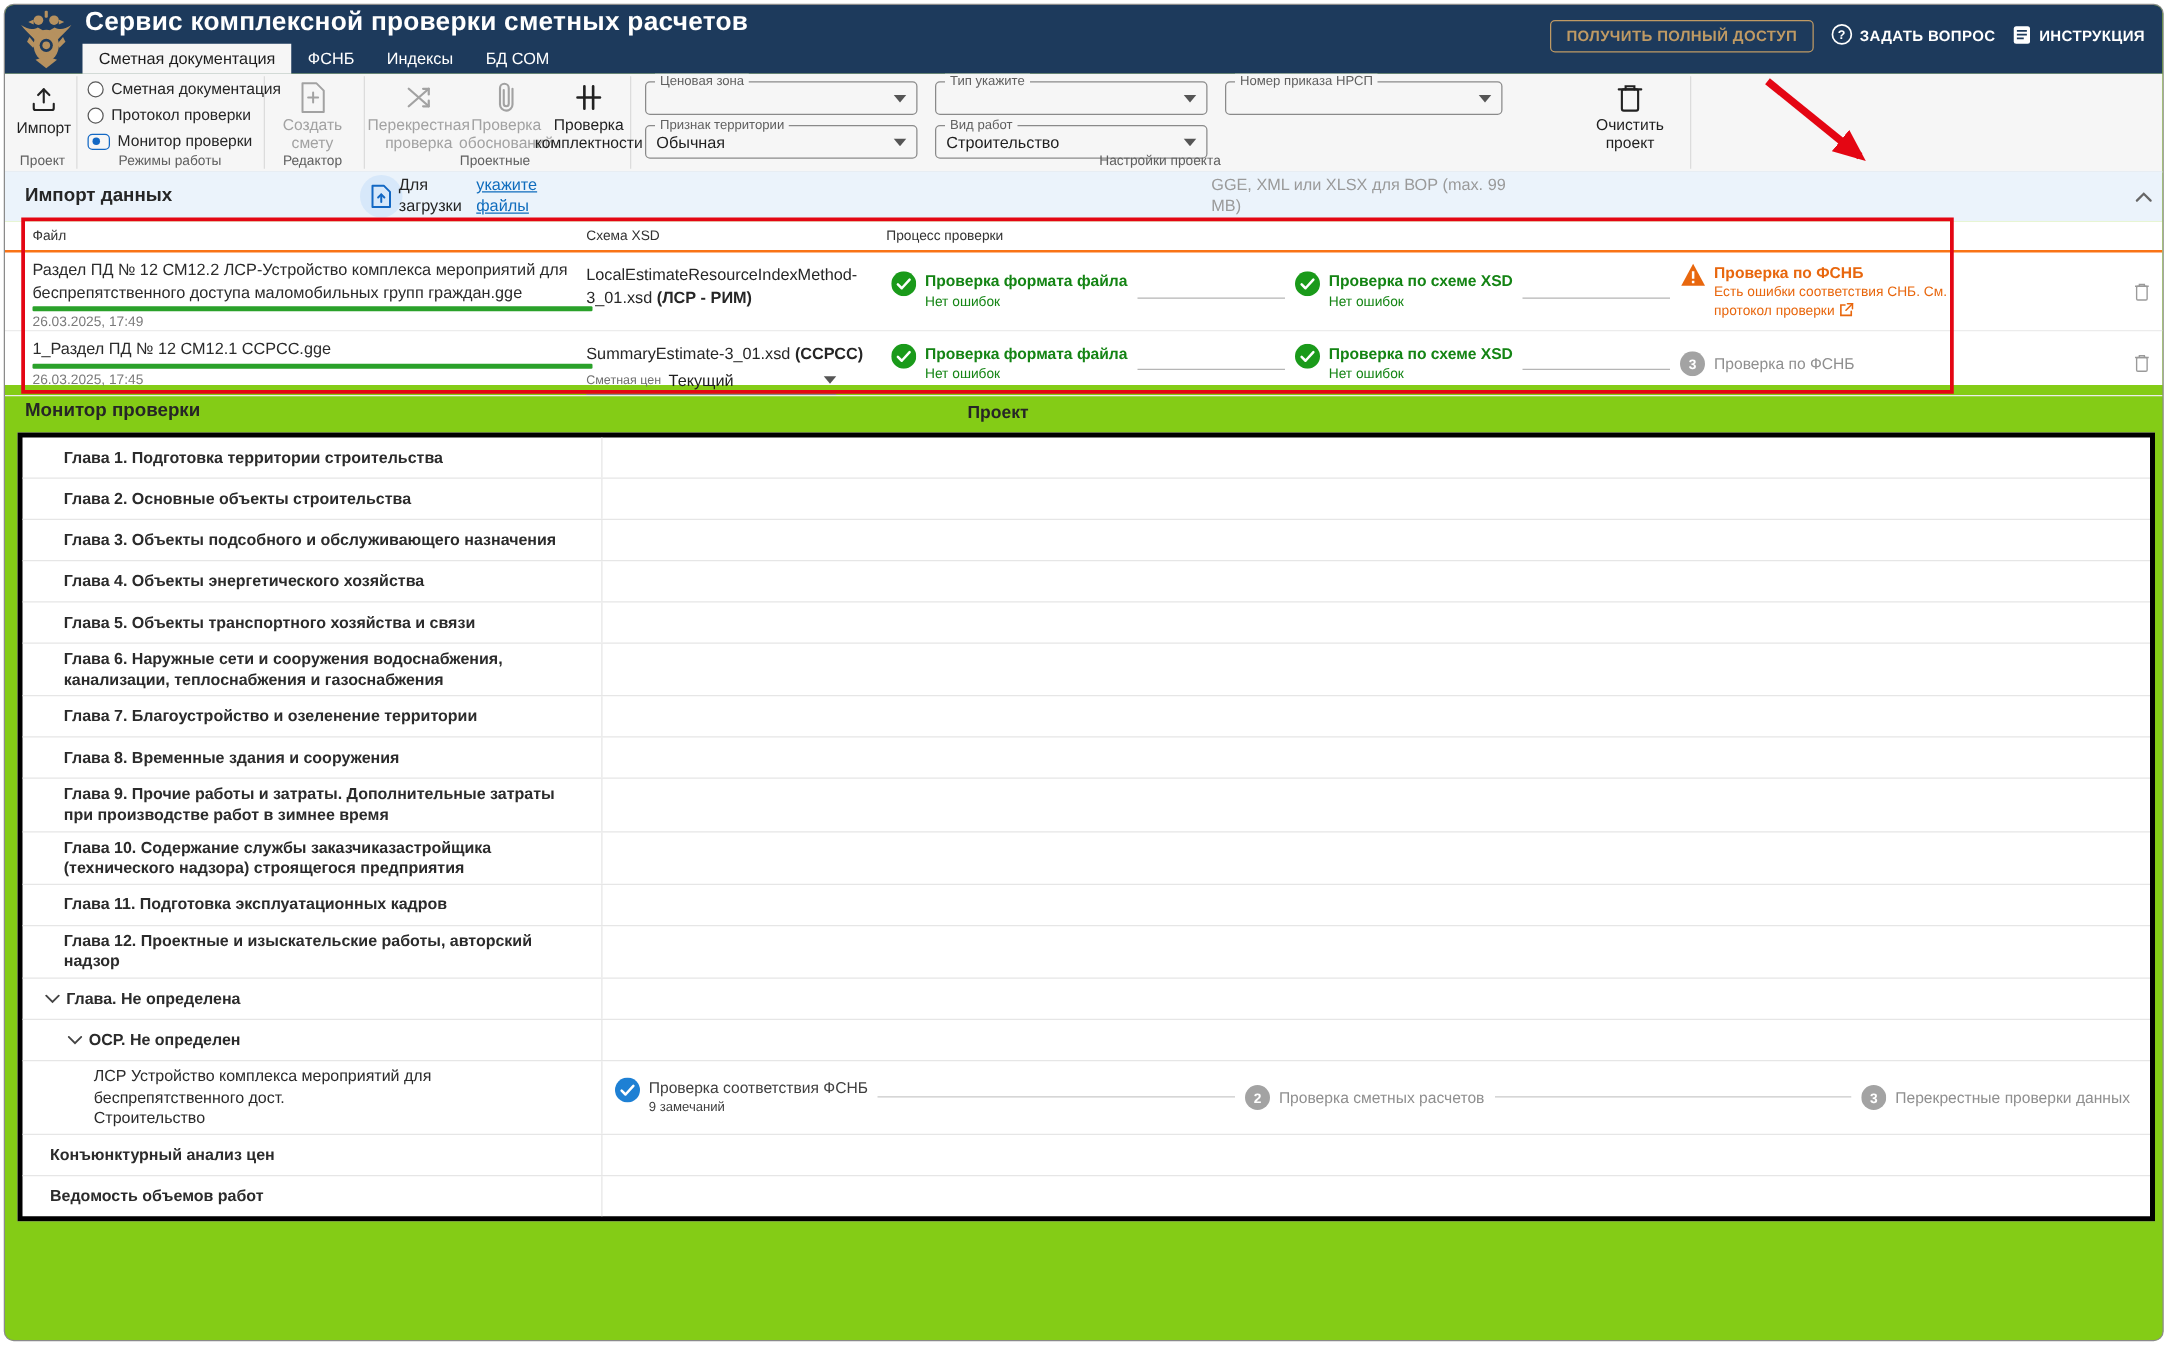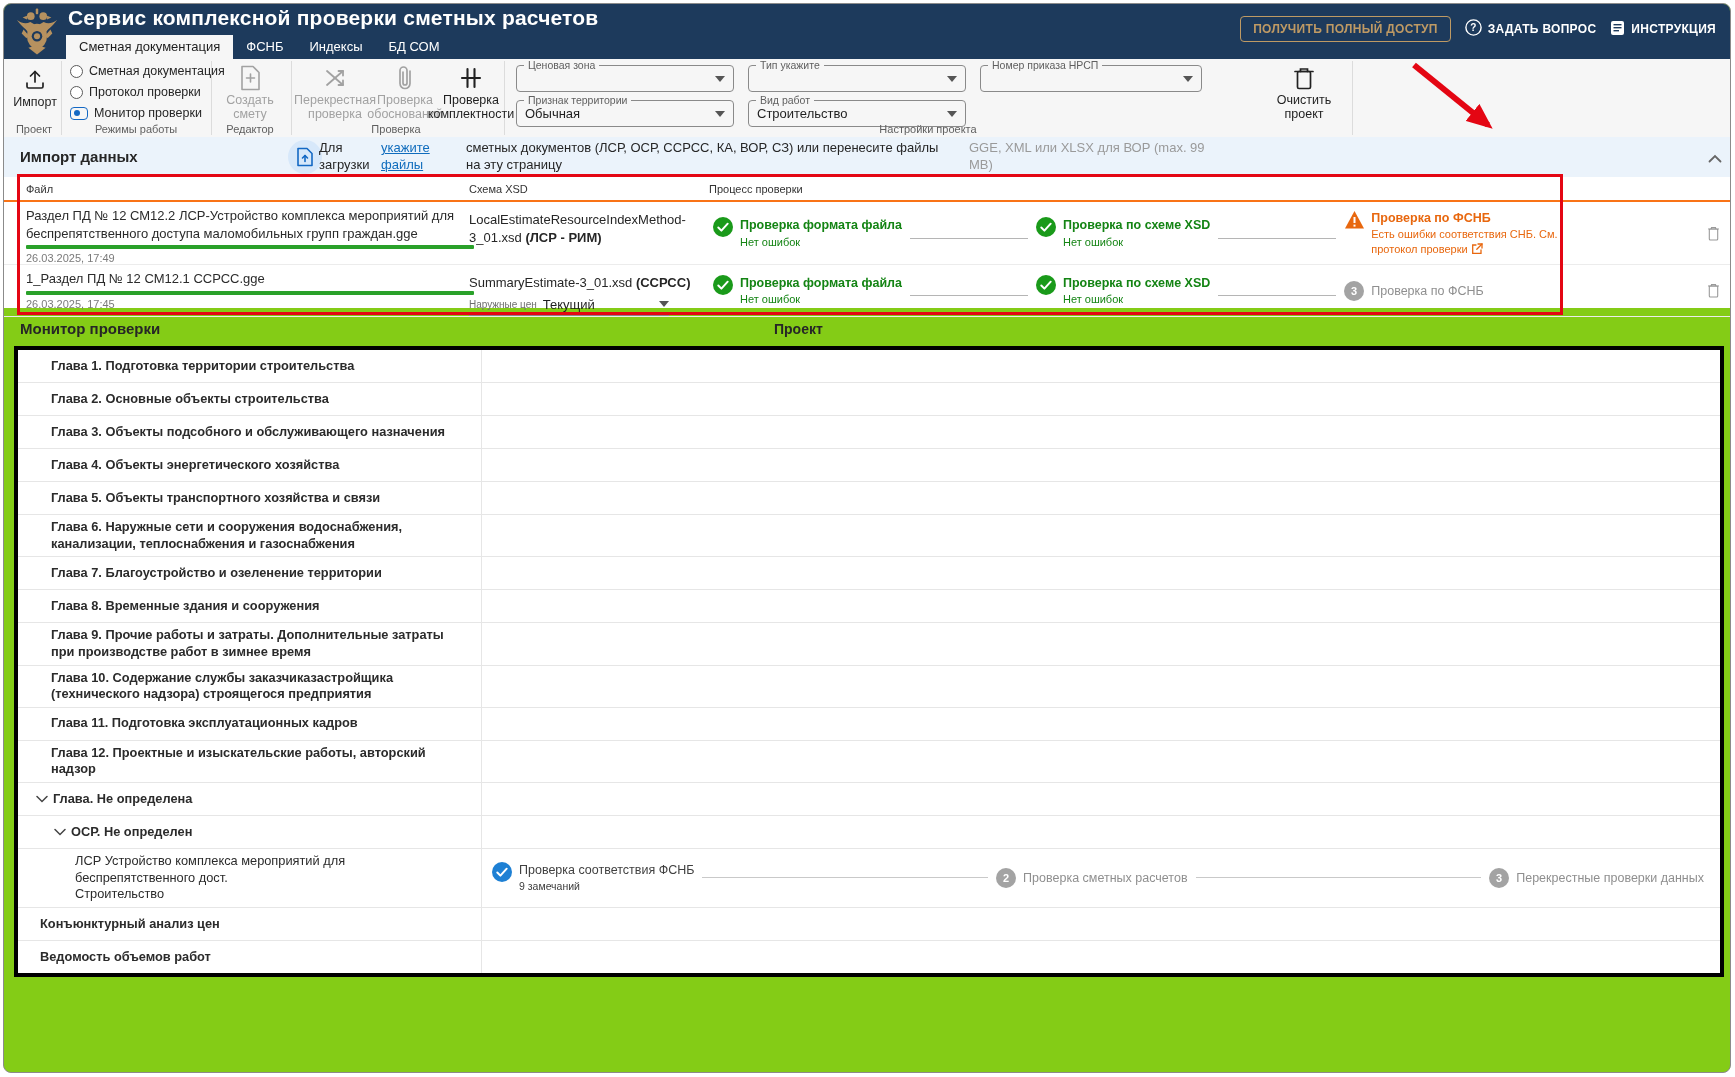--- a/index.html
+++ b/index.html
@@ -220,21 +220,21 @@
       <span>Проверка обоснований</span>
     </button>
     <button class="tb-btn" style="left:436px;top:6px;width:62px">
       <span class="ticon">
         <svg width="24" height="24" viewBox="0 0 24 24" fill="none" stroke="#222" stroke-width="2.1" stroke-linecap="round">
             <path d="M8.5 3v18M15.5 3v18M3 12h18"></path>
           </svg>
       </span>
       <span>Проверка комплектности</span>
     </button>
-    <div class="tb-caption" style="left:392px">Проверка</div>
+    <div class="tb-caption" style="left:392px">Проектные</div>
 
     <div class="sel-grid">
         <div class="sel">
     <span class="sel-label">Ценовая зона</span>
     <span class="sel-value"></span>
     <span class="caret"></span>
   </div>
         <div class="sel">
     <span class="sel-label">Тип укажите</span>
     <span class="sel-value"></span>
@@ -274,21 +274,20 @@
     <div class="imp-title">Импорт данных</div>
     <div class="imp-icon">
       <svg width="18" height="20" viewBox="0 0 18 20" fill="none" stroke="#1368c4" stroke-width="1.6" stroke-linecap="round" stroke-linejoin="round">
           <path d="M2 1.5h9l5 5V18.5H2z"></path>
           <path d="M9 14.5V8.5"></path>
           <path d="M6.5 11L9 8.5 11.5 11"></path>
         </svg>
     </div>
     <div class="imp-txt" style="left:315px;width:54px">Для загрузки</div>
     <div class="imp-txt imp-link" style="left:377px;width:62px">укажите файлы</div>
-    <div class="imp-txt" style="left:462px;width:485px">сметных документов (ЛСР, ОСР, ССРСС, КА, ВОР, СЗ) или перенесите файлы на эту страницу</div>
     <div class="imp-txt imp-gray" style="left:965px;width:252px">GGE, XML или XLSX для ВОР (max. 99 MB)</div>
     <span class="collapse">
       <svg width="14" height="9" viewBox="0 0 14 9" fill="none" stroke="#666" stroke-width="1.8" stroke-linecap="round">
           <path d="M1.5 7.5L7 2l5.5 5.5"></path>
         </svg>
     </span>
   </div>
 
   <div class="file-table">
     <div class="ft-head">
@@ -363,21 +362,21 @@
         <div class="ft-row">
     <div class="f-cell-name">
       <div class="f-name">1_Раздел ПД № 12 СМ12.1 ССРСС.gge</div>
       <div class="f-bar"></div>
       <div class="f-date">26.03.2025, 17:45</div>
     </div>
     <div class="f-cell-schema">
       <span class="f-schema-name">SummaryEstimate-3_01.xsd </span>
       <span class="f-schema-type">(ССРСС)</span>
       <div class="price-level">
-        <span class="pl-label">Наружные цен</span>
+        <span class="pl-label">Сметная цен</span>
         <span class="pl-value">Текущий</span>
         <span class="caret"></span>
       </div>
     </div>
     <div class="f-cell-steps">
             <div class="step st-success">
               <span class="ic"><svg width="20" height="20" viewBox="0 0 20 20">
                   <circle cx="10" cy="10" r="10" fill="#1a9a1a"></circle>
                   <path d="M5.3 10.5l3.1 3.1 6.3-6.9" stroke="#fff" stroke-width="2" fill="none" stroke-linecap="round" stroke-linejoin="round"></path>
                 </svg></span>

